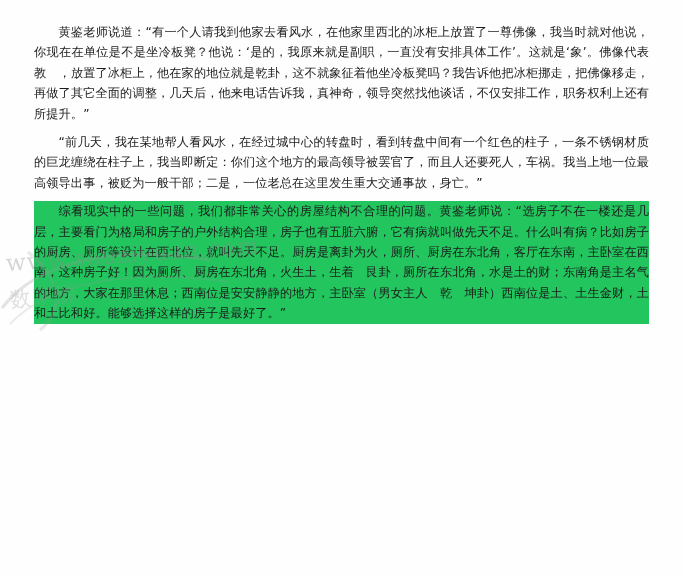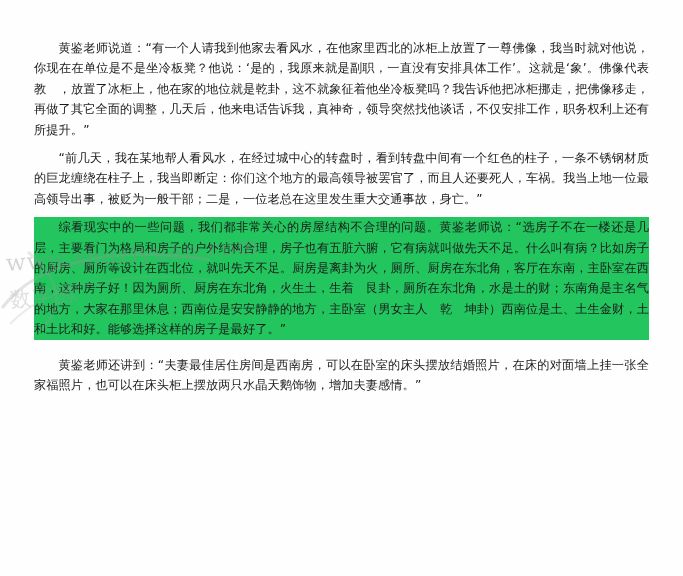--- a/index.html
+++ b/index.html
@@ -13,21 +13,21 @@
     font-family: "DejaVu Sans", sans-serif;
     overflow: hidden;
     position: relative;
   }
   #page {
     position: relative;
     width: 683px;
     height: 576px;
     background: #fefefe;
     box-sizing: border-box;
-    padding: 38px 34px 0 34px;
+    padding: 22px 34px 0 34px;
   }
   .para {
     font-size: 12.2px;
     line-height: 20.4px;
     color: #1b1b1b;
     text-align: justify;
     text-justify: inter-ideograph;
     margin: 0 0 1px 0;
     text-indent: 2em;
     letter-spacing: 0.1px;
@@ -88,21 +88,20 @@
 
 <div id="page">
 
   <p class="para">黄鉴老师说道：“有一个人请我到他家去看风水，在他家里西北的冰柜上放置了一尊佛像，我当时就对他说，你现在在单位是不是坐冷板凳？他说：‘是的，我原来就是副职，一直没有安排具体工作’。这就是‘象’。佛像代表教　，放置了冰柜上，他在家的地位就是乾卦，这不就象征着他坐冷板凳吗？我告诉他把冰柜挪走，把佛像移走，再做了其它全面的调整，几天后，他来电话告诉我，真神奇，领导突然找他谈话，不仅安排工作，职务权利上还有所提升。”</p>
   <div class="gapline"></div>
   <p class="para">“前几天，我在某地帮人看风水，在经过城中心的转盘时，看到转盘中间有一个红色的柱子，一条不锈钢材质的巨龙缠绕在柱子上，我当即断定：你们这个地方的最高领导被罢官了，而且人还要死人，车祸。我当上地一位最高领导出事，被贬为一般干部；二是，一位老总在这里发生重大交通事故，身亡。”</p>
   <div class="gapline"></div>
   <p class="para hl">综看现实中的一些问题，我们都非常关心的房屋结构不合理的问题。黄鉴老师说：“选房子不在一楼还是几层，主要看门为格局和房子的户外结构合理，房子也有五脏六腑，它有病就叫做先天不足。什么叫有病？比如房子的厨房、厕所等设计在西北位，就叫先天不足。厨房是离卦为火，厕所、厨房在东北角，客厅在东南，主卧室在西南，这种房子好！因为厕所、厨房在东北角，火生土，生着　艮卦，厕所在东北角，水是土的财；东南角是主名气的地方，大家在那里休息；西南位是安安静静的地方，主卧室（男女主人　乾　坤卦）西南位是土、土生金财，土和土比和好。能够选择这样的房子是最好了。”</p>
   <div class="gapline"></div>
   <div class="gapline"></div>
-  <p class="para">黄鉴老师还讲到：“夫妻最佳居住房间是西南房，可以在卧室的床头摆放结婚照片，在床的对面墙上挂一张全家福照片，也可以在床头柜上摆放两只水晶天鹅饰物，增加夫妻感情。”</p>
   <div class="gapline"></div>
 
   <div id="watermark">
     <svg class="wm-swoosh" viewBox="0 0 300 96" xmlns="http://www.w3.org/2000/svg">
       <path d="M2 70 C 40 20, 120 8, 210 22" stroke="#9d9d9d" stroke-width="3" fill="none" opacity="0.55"></path>
       <path d="M10 86 C 50 44, 130 30, 230 44" stroke="#9d9d9d" stroke-width="2" fill="none" opacity="0.4"></path>
       <path d="M28 14 C 60 40, 66 70, 40 92" stroke="#9d9d9d" stroke-width="3" fill="none" opacity="0.45"></path>
     </svg>
     <div class="wm-text">www.shuziyuan.com</div>
     <div class="wm-sub">数字源</div>

